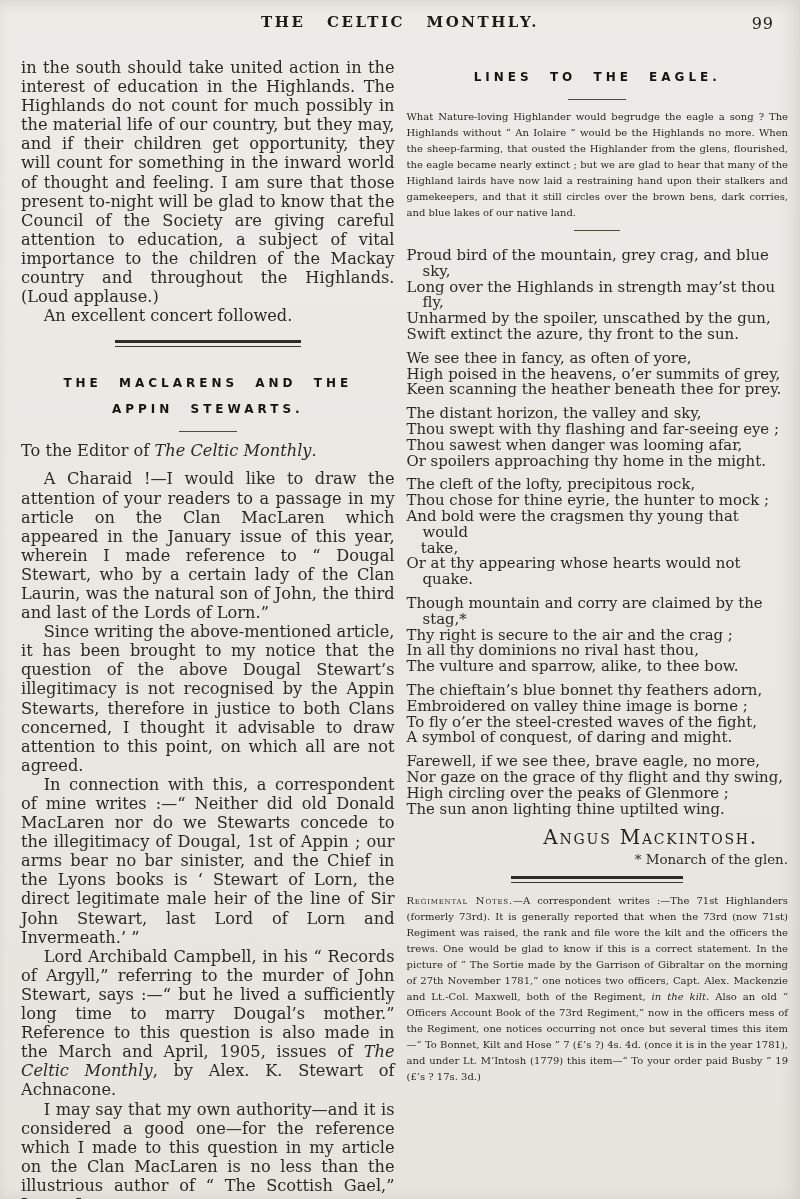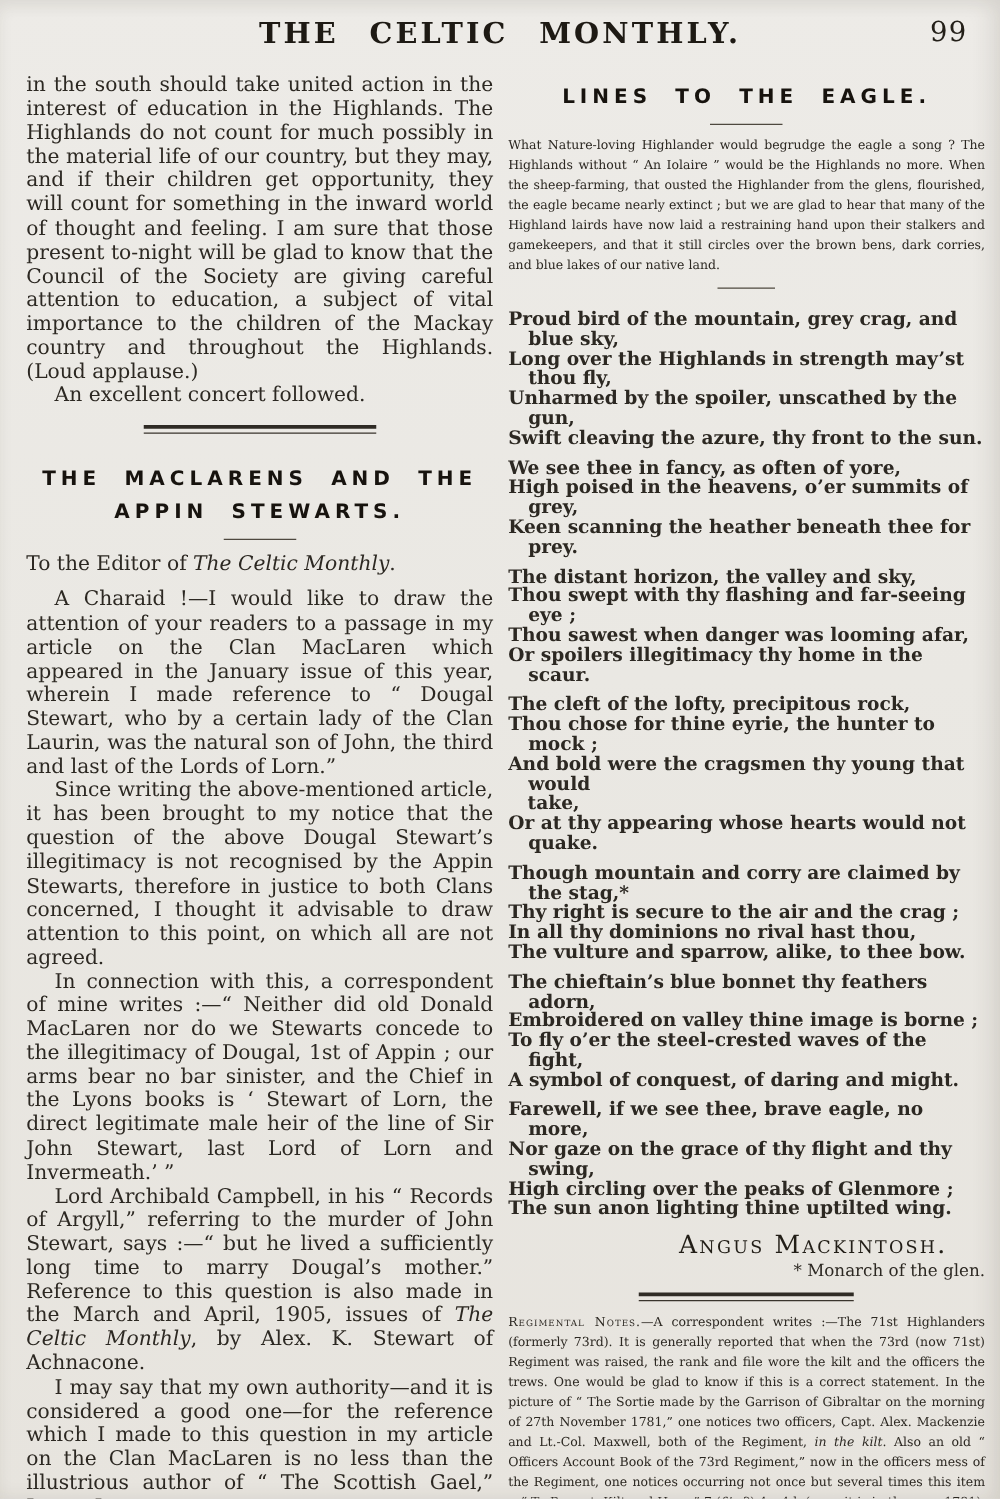--- a/index.html
+++ b/index.html
@@ -7,58 +7,58 @@
     width:800px; height:1199px; margin:0 auto; position:relative; overflow:hidden;
     background:#eae8e3;
     background-image:linear-gradient(180deg,#edebe7 0%,#eae8e3 45%,#e7e4de 100%);
     box-shadow:inset -9px 0 16px rgba(60,54,44,.08), inset 0 5px 12px rgba(60,54,44,.05);
     font-family:"DejaVu Serif","Liberation Serif",serif;
     color:#2c2822;
   }
   .page-header { position:relative; height:58px; }
   .journal-title {
     position:absolute; top:13px; left:0; right:0; text-align:center;
-    font-size:23px; font-weight:700; letter-spacing:2.5px; word-spacing:14px; color:#1e1a14;
+    font-size:15px; font-weight:700; letter-spacing:2.5px; word-spacing:14px; color:#1e1a14;
   }
-  .page-number { position:absolute; top:14px; right:26px; font-size:22px; letter-spacing:1px; color:#242019; }
+  .page-number { position:absolute; top:14px; right:26px; font-size:16px; letter-spacing:1px; color:#242019; }
 
   .columns { display:flex; padding:0 12px 0 21px; gap:12px; }
   .col-left  { width:376px; }
   .col-right { width:384px; }
 
   .body   { font-size:16.2px; line-height:19.1px; text-align:justify; margin:0; }
   .body-sm{ font-size:10px; line-height:16px;  text-align:justify; margin:0; }
   .flush  { text-indent:0; }
   .indent { text-indent:1.4em; }
 
   .article-heading {
     margin:0; text-align:center;
     font-family:"DejaVu Sans","Liberation Sans",sans-serif;
-    font-size:16px; font-weight:700; letter-spacing:4px; word-spacing:9px;
+    font-size:12px; font-weight:700; letter-spacing:4px; word-spacing:9px;
     color:#17130e; line-height:26px;
   }
   .heading-line { display:block;text-align:center; }
 
   .rule-double {
     width:186px; height:3px; margin:15px auto 23px;
     border-top:3px solid #2f2b25; border-bottom:1px solid #3a352d;
   }
   .rule-mid { width:172px; margin:9px auto 10px; }
   .rule-short { width:58px; height:0; margin:9px auto; border-top:1.5px solid #4e483f; }
   .rule-tiny { width:46px; }
 
   .salutation { margin-bottom:9px; }
 
   .signature {
     text-align:right; font-variant:small-caps; letter-spacing:1.8px;
     font-size:17.5px; color:#221e17; margin:3px 26px 2px 0;
   }
   .sig-right { font-size:20px; margin:4px 30px 0 0; }
 
-  .poem { margin-top:17px;font-weight:bold; }
+  .poem { margin-top:17px; }
   .stanza { margin-bottom:8px; }
   .poem-line {
     font-size:14.9px; line-height:15.8px; white-space:pre-wrap;
     padding-left:16px; text-indent:-16px;
   }
   .footnote { text-align:right; font-size:13.4px; margin:3px 0 2px; color:#2c2822; }
 
   .note-para { margin-top:2px; }
   .smallcaps { font-variant:small-caps; letter-spacing:.8px; }
 </style>
@@ -101,32 +101,32 @@
       <div class="rule-short"></div>
 
       <p class="body-sm flush">What Nature-loving Highlander would begrudge the eagle a song ?  The Highlands without “ An Iolaire ” would be the Highlands no more.  When the sheep-farming, that ousted the Highlander from the glens, flourished, the eagle became nearly extinct ; but we are glad to hear that many of the Highland lairds have now laid a restraining hand upon their stalkers and gamekeepers, and that it still circles over the brown bens, dark corries, and blue lakes of our native land.</p>
       <div class="rule-short rule-tiny"></div>
 
       <div class="poem">
         <div class="stanza">
             <div class="poem-line">Proud bird of the mountain, grey crag, and blue sky,</div>
             <div class="poem-line">Long over the Highlands in strength may’st thou fly,</div>
             <div class="poem-line">Unharmed by the spoiler, unscathed by the gun,</div>
-            <div class="poem-line">Swift cleaving the azure, thy front to the sun.</div>
+            <div class="poem-line">Swift extinct the azure, thy front to the sun.</div>
           </div>
         <div class="stanza">
             <div class="poem-line">We see thee in fancy, as often of yore,</div>
             <div class="poem-line">High poised in the heavens, o’er summits of grey,</div>
             <div class="poem-line">Keen scanning the heather beneath thee for prey.</div>
           </div>
         <div class="stanza">
             <div class="poem-line">The distant horizon, the valley and sky,</div>
             <div class="poem-line">Thou swept with thy flashing and far-seeing eye ;</div>
             <div class="poem-line">Thou sawest when danger was looming afar,</div>
-            <div class="poem-line">Or spoilers illegitimacy thy home in the scaur.</div>
+            <div class="poem-line">Or spoilers approaching thy home in the might.</div>
           </div>
         <div class="stanza">
             <div class="poem-line">The cleft of the lofty, precipitous rock,</div>
             <div class="poem-line">Thou chose for thine eyrie, the hunter to mock ;</div>
             <div class="poem-line">And bold were the cragsmen thy young that would</div>
             <div class="poem-line">   take,</div>
             <div class="poem-line">Or at thy appearing whose hearts would not quake.</div>
           </div>
         <div class="stanza">
             <div class="poem-line">Though mountain and corry are claimed by the stag,*</div>

